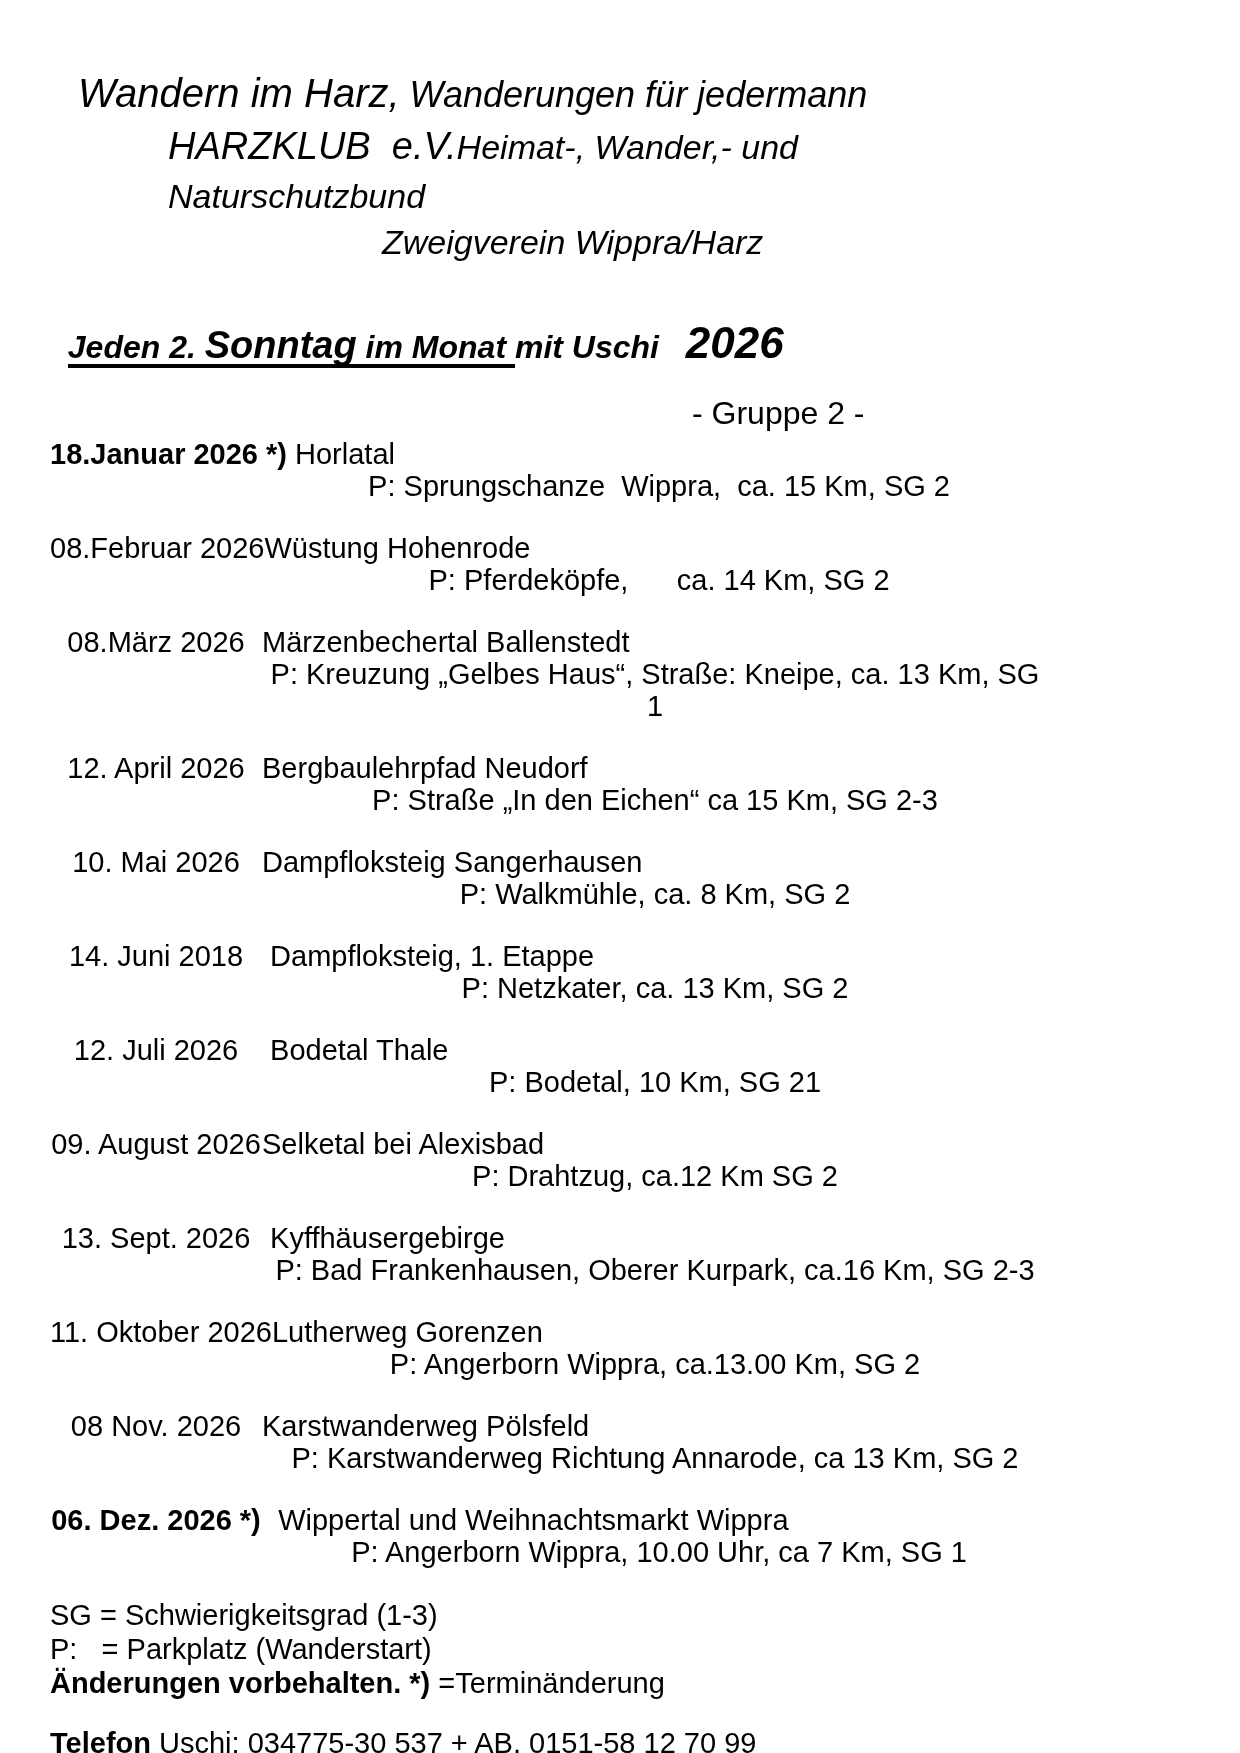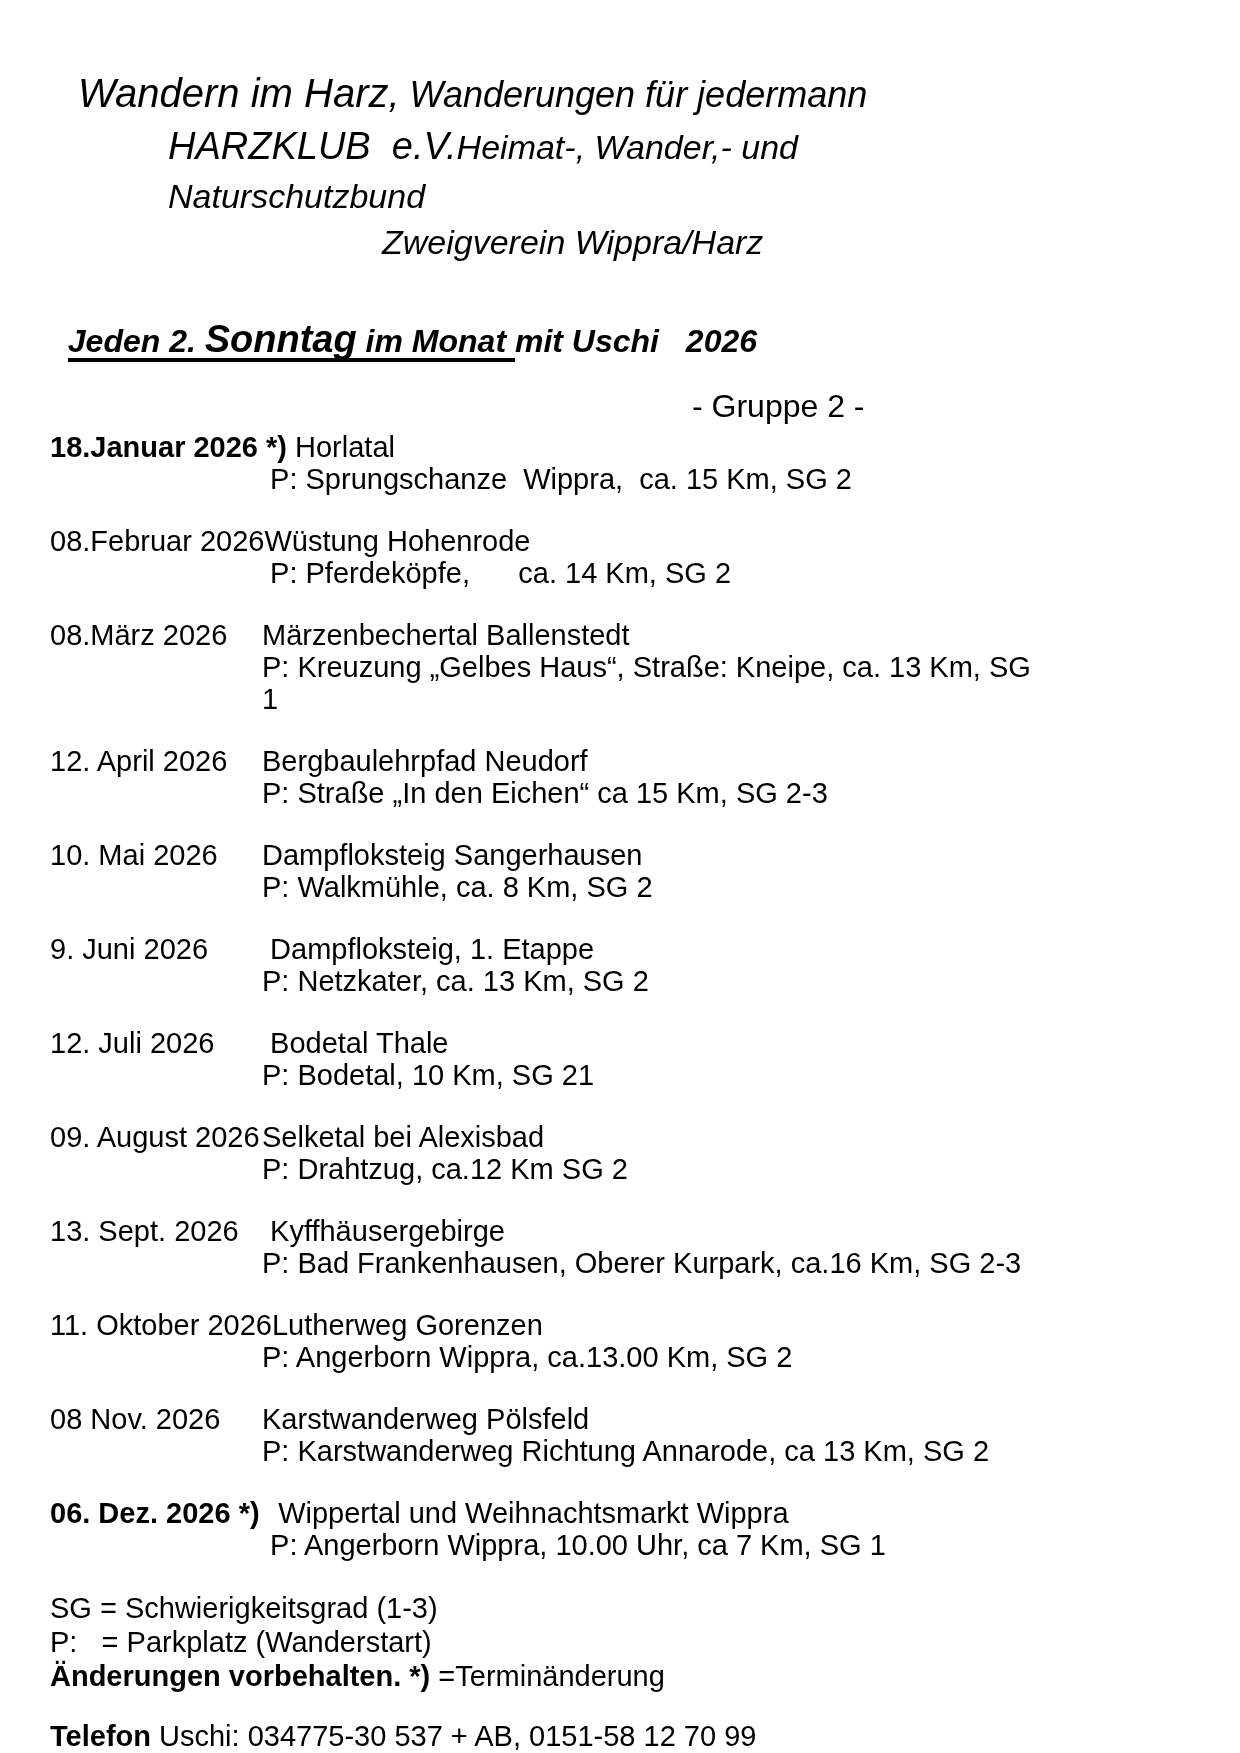--- a/index.html
+++ b/index.html
@@ -18,26 +18,26 @@
   .m1 .sub{font-size:36px;}
   .m2{padding-left:118px;font-size:38px;line-height:48px;}
   .m2 .sub{font-size:34px;}
   .m3{padding-left:332px;font-size:34px;line-height:44px;}
 
   
   .heading{margin-top:36px;font-weight:bold;font-style:italic;white-space:pre-wrap;}
   .heading .u{border-bottom:4px solid #000;padding-bottom:3px;}
   .h-sm{font-size:32px;}
   .h-lg{font-size:38px;}
-  .h-year{font-size:32px;margin-left:18px;}
+  .h-year{font-size:44px;margin-left:18px;}
   .group-line{font-size:32px;line-height:42px;padding-left:642px;margin-top:6px;white-space:pre-wrap;}
 
   
   .schedule{margin-top:4px;font-size:29px;line-height:32px;}
-  .entry{margin-bottom:30px;}
+  .entry{margin-bottom:30px;text-align:center;}
   .row1{display:flex;}
   .col-date{min-width:212px;white-space:pre-wrap;flex:0 0 auto;}
   .col-date.bold{font-weight:bold;}
   .dest{white-space:pre-wrap;}
   .details{padding-left:212px;white-space:pre-wrap;}
 
   
   .legend{margin-top:2px;font-size:29px;line-height:34px;}
   .legend-line{white-space:pre-wrap;}
   .legend .bold{font-weight:bold;}
@@ -98,21 +98,21 @@
     <div class="entry">
       <div class="row1">
         <div class="col-date">10. Mai 2026</div>
         <div class="dest">Dampfloksteig Sangerhausen</div>
       </div>
       <div class="details">P: Walkmühle, ca. 8 Km, SG 2</div>
     </div>
 
     <div class="entry">
       <div class="row1">
-        <div class="col-date">9. Juni 2026</div>
+        <div class="col-date">14. Juni 2018</div>
         <div class="dest"> Dampfloksteig, 1. Etappe</div>
       </div>
       <div class="details">P: Netzkater, ca. 13 Km, SG 2</div>
     </div>
 
     <div class="entry">
       <div class="row1">
         <div class="col-date">12. Juli 2026</div>
         <div class="dest"> Bodetal Thale</div>
       </div>

